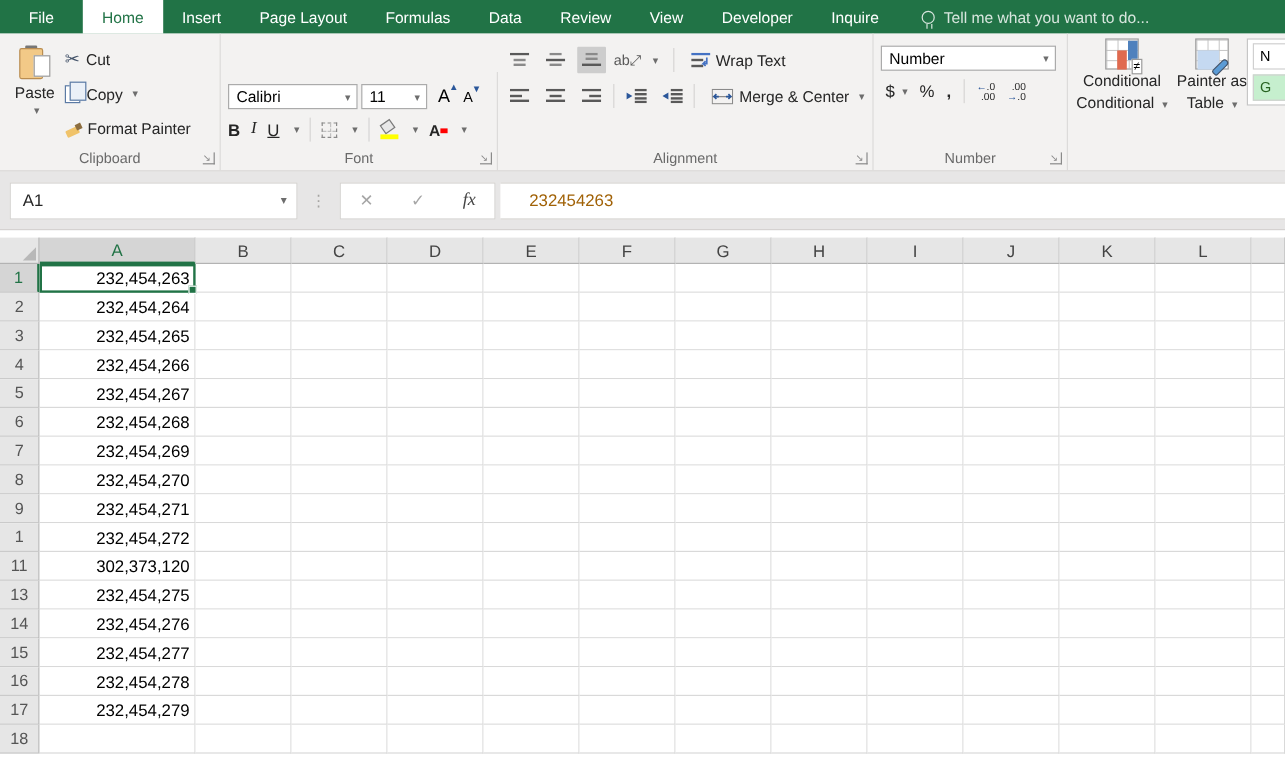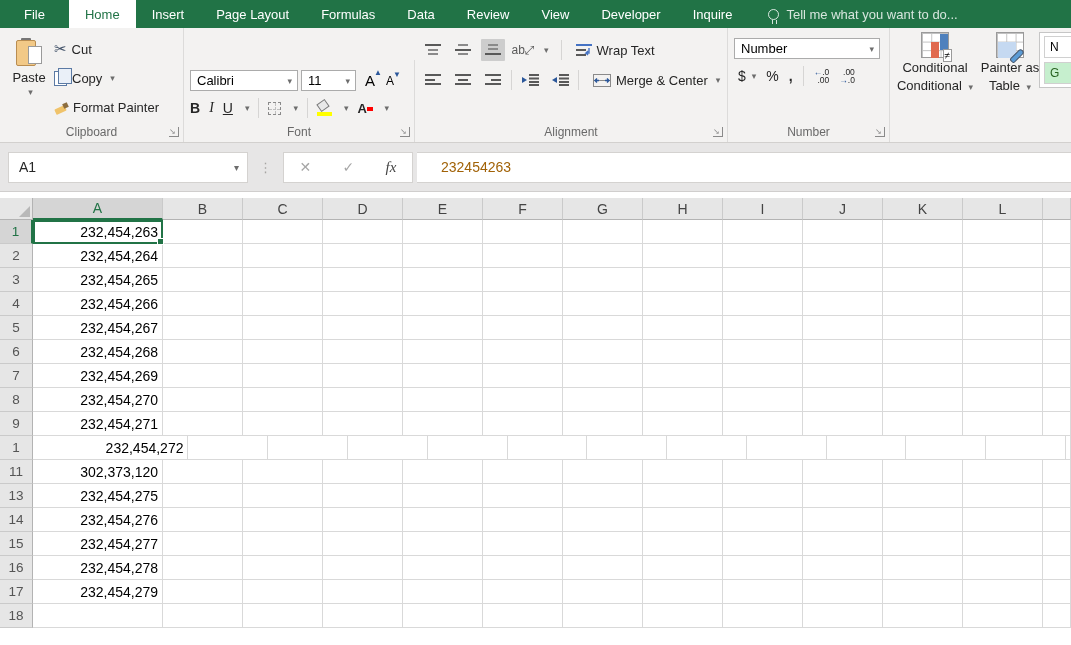--- a/index.html
+++ b/index.html
@@ -525,21 +525,21 @@
         <div class="cell" style="width: 80px;"></div>
         <div class="cell" style="width: 80px;"></div>
         <div class="cell" style="width: 80px;"></div>
         <div class="cell" style="width: 80px;"></div>
         <div class="cell" style="width: 80px;"></div>
         <div class="cell" style="width: 80px;"></div>
         <div class="cell" style="flex: 1 1 0%;"></div>
       </div>
       <div class="grow">
         <div class="rhdr">1</div>
-        <div class="cell" style="width: 156px;">232,454,272</div>
+        <div class="cell" style="width: 130px;">232,454,272</div>
         <div class="cell" style="width: 80px;"></div>
         <div class="cell" style="width: 80px;"></div>
         <div class="cell" style="width: 80px;"></div>
         <div class="cell" style="width: 80px;"></div>
         <div class="cell" style="width: 80px;"></div>
         <div class="cell" style="width: 80px;"></div>
         <div class="cell" style="width: 80px;"></div>
         <div class="cell" style="width: 80px;"></div>
         <div class="cell" style="width: 80px;"></div>
         <div class="cell" style="width: 80px;"></div>

